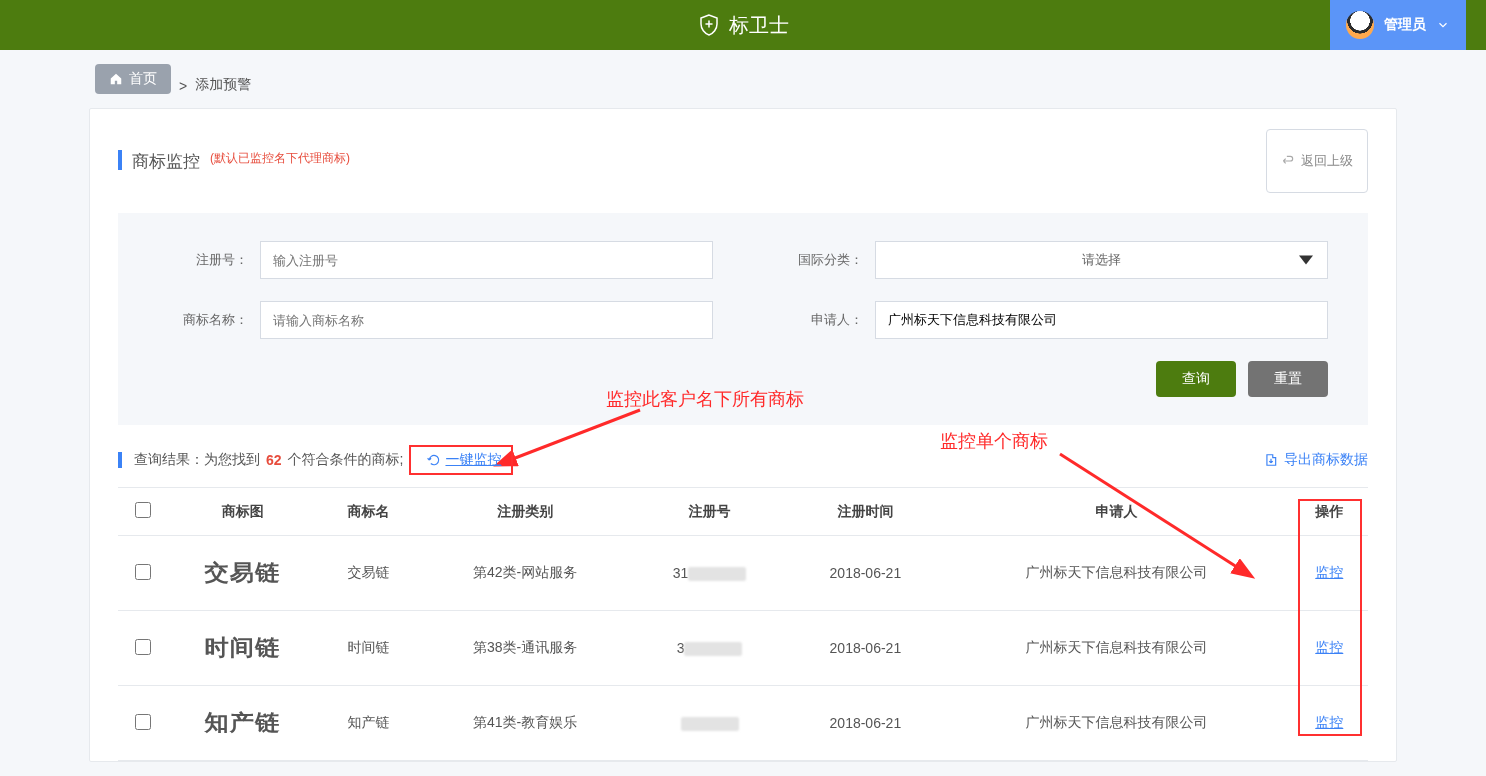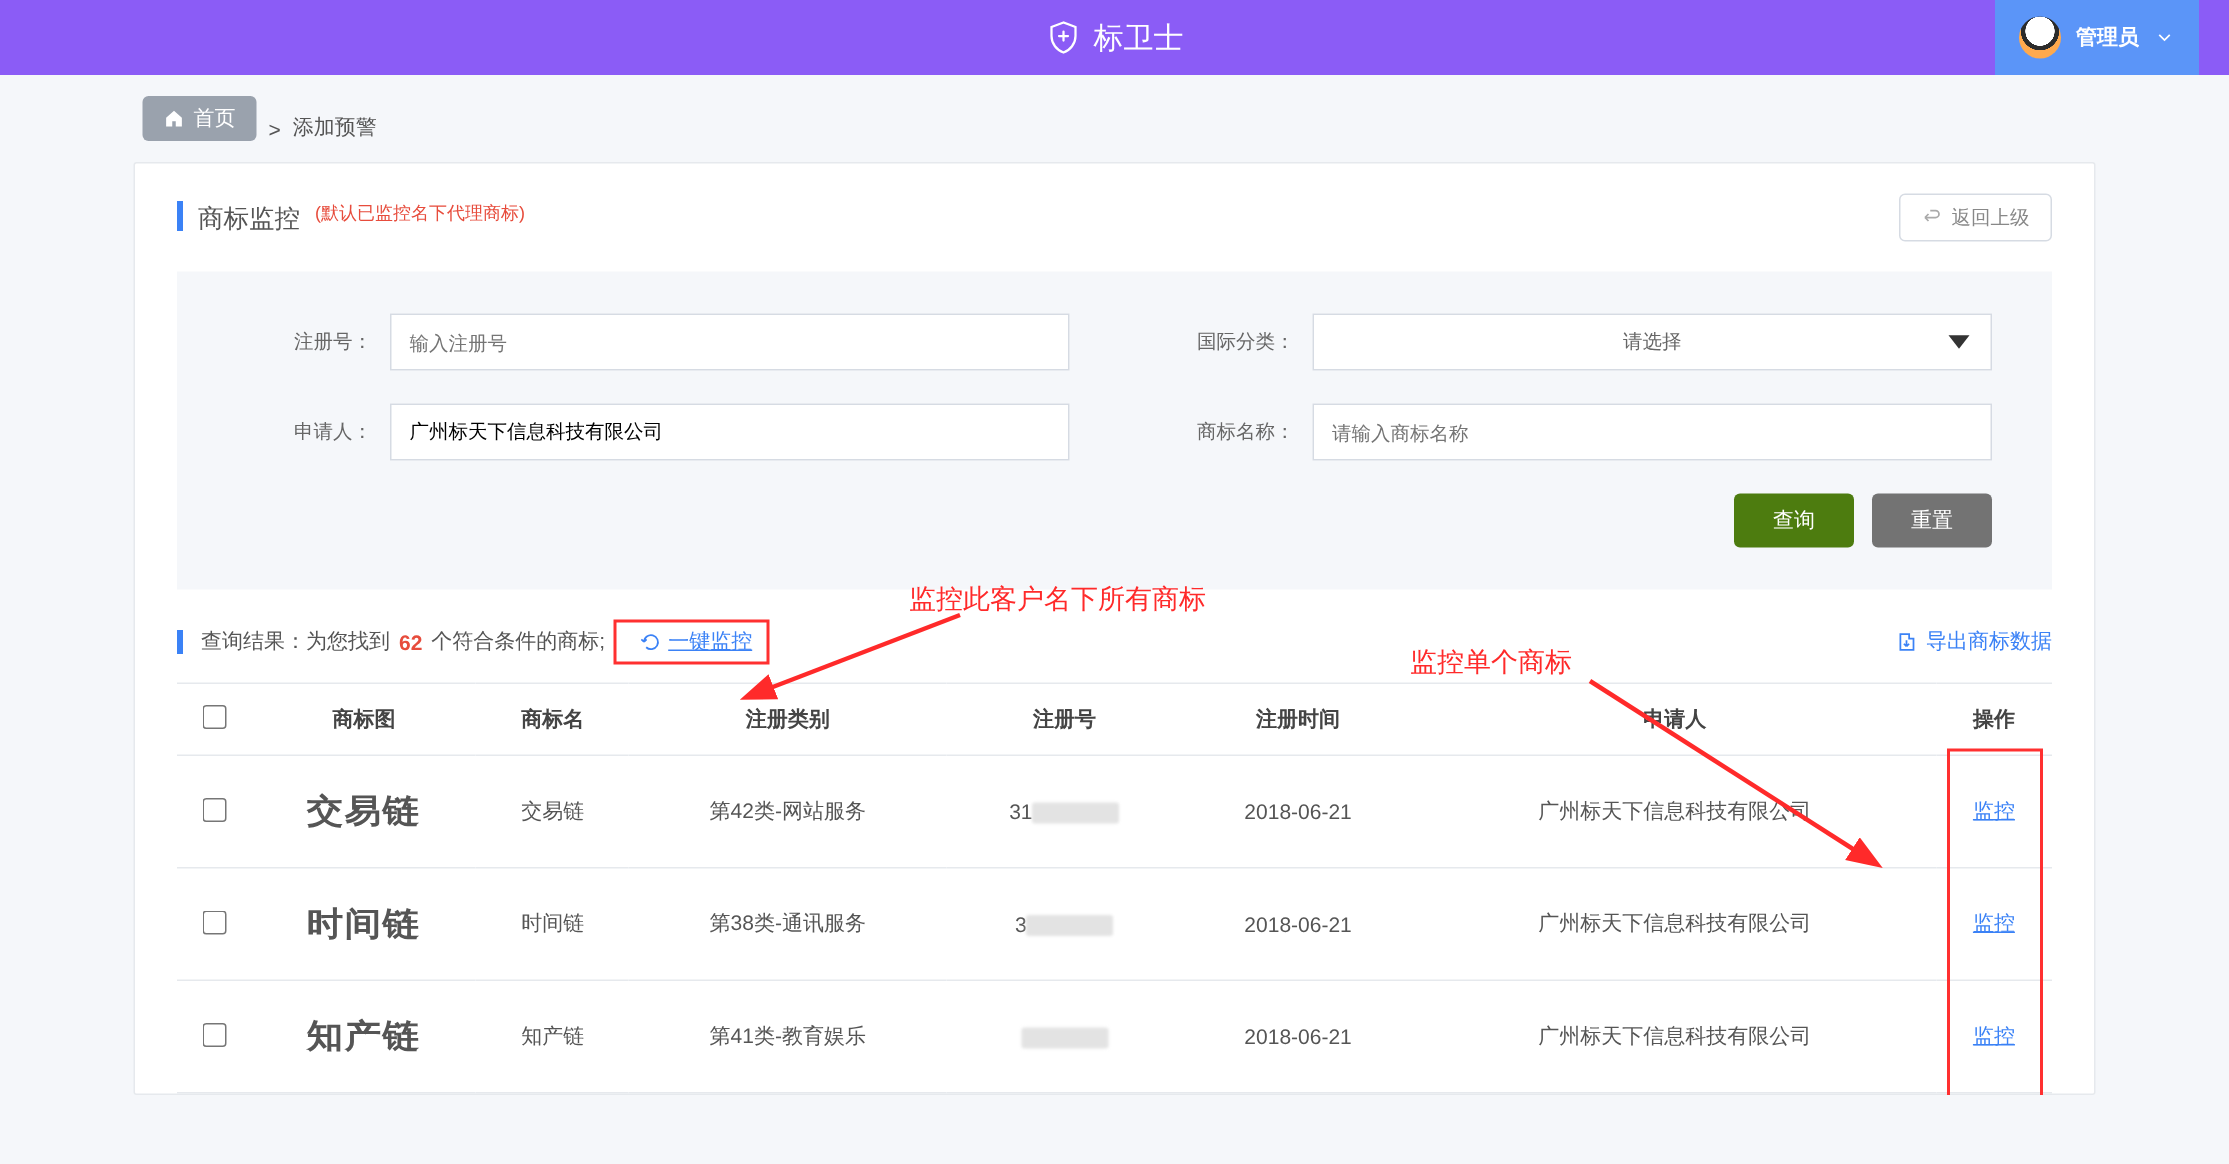--- a/index.html
+++ b/index.html
@@ -1,38 +1,38 @@
 <!DOCTYPE html>
 <html><head>
   <meta charset="utf-8">
   <style>
     * { margin: 0; padding: 0; box-sizing: border-box; }
     body { font-family: "Microsoft YaHei", Arial, sans-serif; background: #f5f7fa; font-size: 14px; color: #333; }
 
-    .top-header { height: 50px; background: #8b5cf6; display: flex; align-items: center; justify-content: center; position: relative; }
+    .top-header { height: 50px; background: #4d7c0f; display: flex; align-items: center; justify-content: center; position: relative; }
     .logo-section { color: #fff; font-size: 20px; font-weight: 500; display: flex; align-items: center; gap: 8px; }
     .logo-icon { width: 24px; height: 24px; stroke: #fff; fill: none; stroke-width: 1.5; }
     .user-section { position: absolute; right: 20px; top: 0; height: 50px; background: #5b95f8; display: flex; align-items: center; padding: 0 16px; gap: 10px; color: #fff; cursor: pointer; font-weight: bold; }
     .avatar { width: 28px; height: 28px; border-radius: 50%; background: radial-gradient(circle at 50% 35%, #fff 0%, #fff 42%, #2b2b2b 43%, #2b2b2b 55%, #ffa94d 56%); }
     .chevron-down { width: 14px; height: 14px; }
 
     .content-wrap { max-width: 1340px; margin: 0 auto; padding: 0 16px; }
 
     .breadcrumb { display: flex; align-items: flex-end; padding: 14px 6px; gap: 8px; color: #555; }
     .bc-home { background: #9aa2ad; color: #fff; padding: 6px 14px; border-radius: 4px; display: flex; align-items: center; gap: 6px; cursor: pointer; }
     .home-icon { width: 14px; height: 14px; fill: #fff; }
 
     .panel { background: #fff; border: 1px solid #e6e9ed; border-radius: 2px; padding: 20px 28px 0 28px; position: relative; }
 
     .title-row { display: flex; justify-content: space-between; align-items: center; margin-bottom: 20px; }
     .title-left { display: flex; align-items: flex-start; gap: 10px; }
     .title-bar { width: 4px; height: 20px; background: #3b82f6; }
     .page-title { font-size: 17px; color: #555; }
     .title-note { font-size: 12px; color: #e74c3c; }
-    .back-btn { border: 1px solid #d6dbe3; color: #888; padding: 6px 14px; border-radius: 4px; cursor: pointer; display: flex; align-items: center; gap: 6px; font-size: 13px; }
+    .back-btn { border: 1px solid #d6dbe3; color: #888; padding: 22px 14px; border-radius: 4px; cursor: pointer; display: flex; align-items: center; gap: 6px; font-size: 13px; }
 
     .filter-box { background: #f5f7fa; padding: 28px 40px; margin-bottom: 20px; }
     .filter-row { display: flex; gap: 60px; margin-bottom: 22px; }
     .filter-item { display: flex; align-items: center; flex: 1; }
     .filter-label { width: 90px; text-align: right; color: #666; margin-right: 12px; font-size: 13px; }
     .filter-input, .filter-select { flex: 1; height: 38px; border: 1px solid #d6dbe3; padding: 0 12px; font-size: 13px; background: #fff; }
     .filter-select { display: flex; align-items: center; justify-content: center; position: relative; cursor: pointer; color: #666; }
     .select-caret { position: absolute; right: 14px; top: 50%; transform: translateY(-50%); width: 0; height: 0; border-left: 7px solid transparent; border-right: 7px solid transparent; border-top: 9px solid #333; }
     .filter-actions { display: flex; justify-content: flex-end; gap: 12px; margin-top: 6px; }
     .btn { padding: 9px 26px; border-radius: 4px; border: none; cursor: pointer; font-size: 14px; }
@@ -119,26 +119,26 @@
         <div class="filter-item">
           <span class="filter-label">国际分类：</span>
           <div class="filter-select">
             <span>请选择</span>
             <span class="select-caret"></span>
           </div>
         </div>
       </div>
       <div class="filter-row">
         <div class="filter-item">
+          <span class="filter-label">商标名称：</span>
+          <input class="filter-input" placeholder="请输入商标名称" style="">
+        </div>
+        <div class="filter-item">
           <span class="filter-label">申请人：</span>
           <input class="filter-input" value="广州标天下信息科技有限公司" style="">
-        </div>
-        <div class="filter-item">
-          <span class="filter-label">商标名称：</span>
-          <input class="filter-input" placeholder="请输入商标名称" style="">
         </div>
       </div>
       <div class="filter-actions">
         <button class="btn btn-primary">查询</button>
         <button class="btn btn-secondary">重置</button>
       </div>
     </div>
 
     <div class="annotation" style="left:516px; top:278px;">监控此客户名下所有商标</div>
     <svg class="arrow-svg" style="left:400px; top:296px; width:200px; height:70px;">

